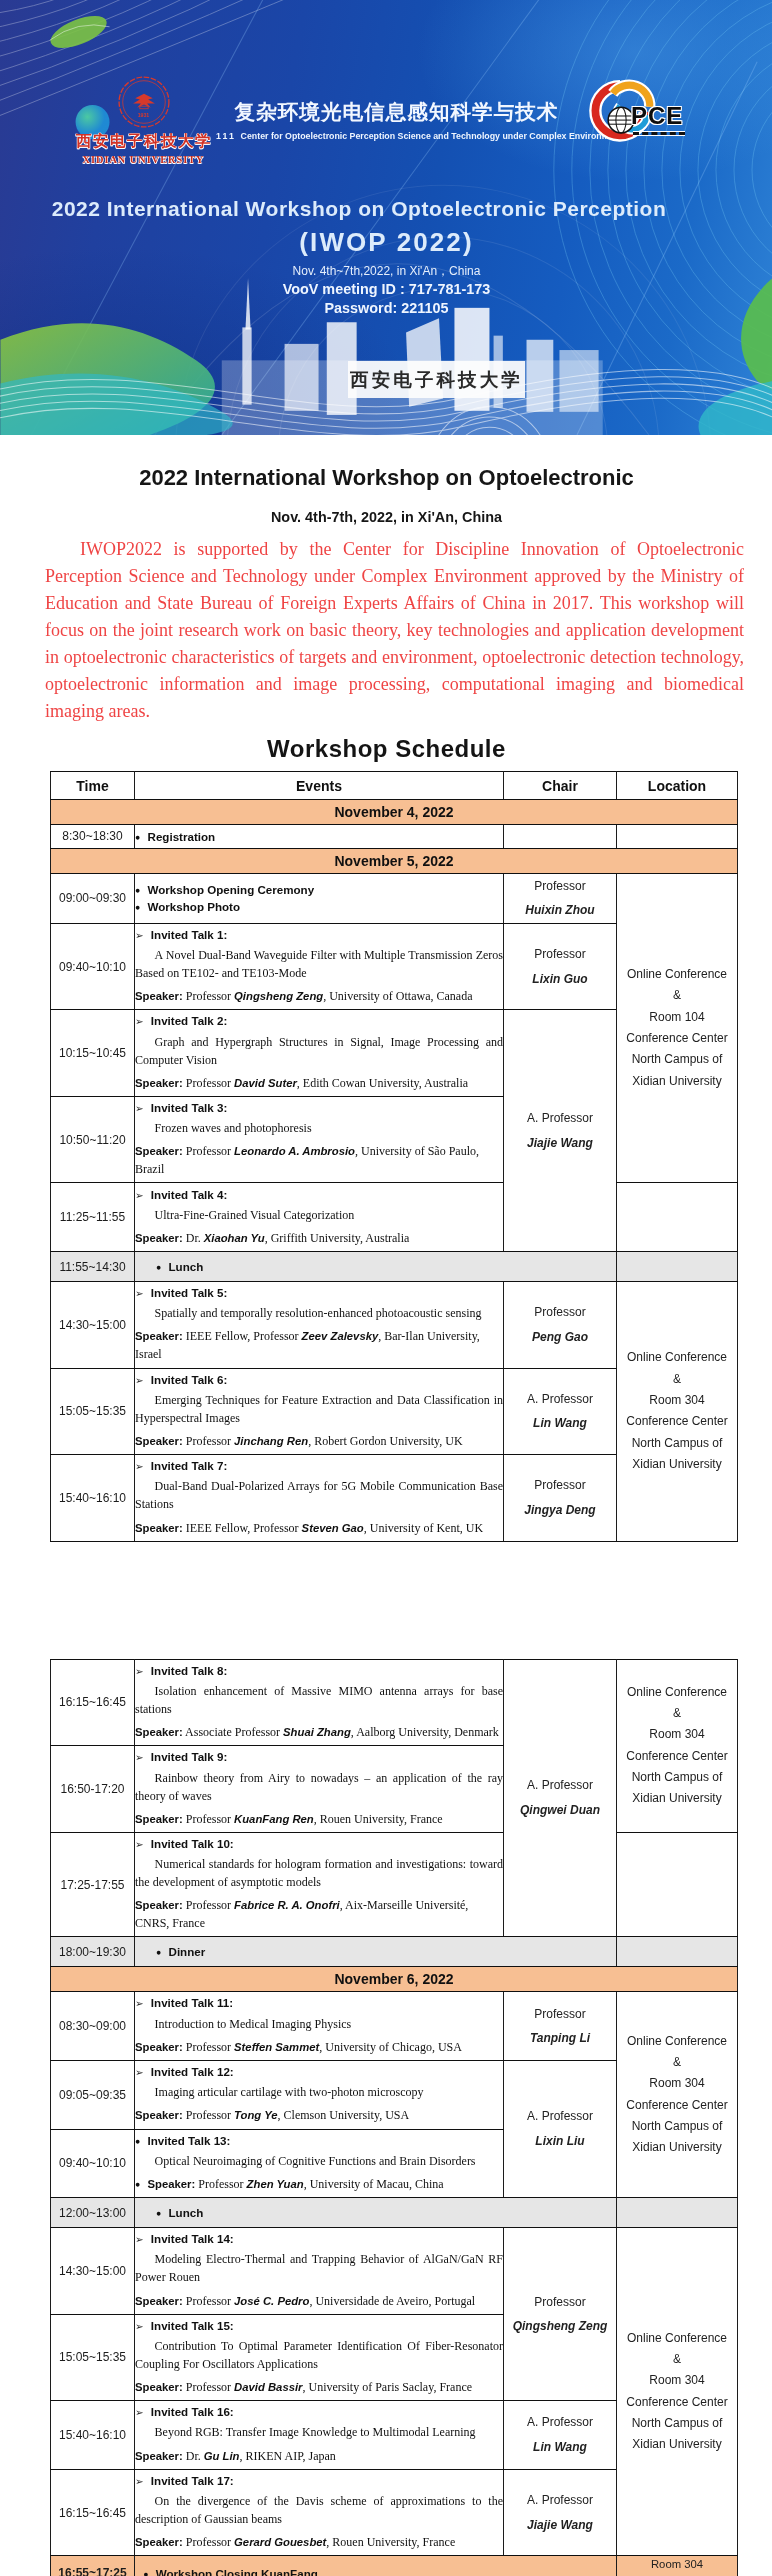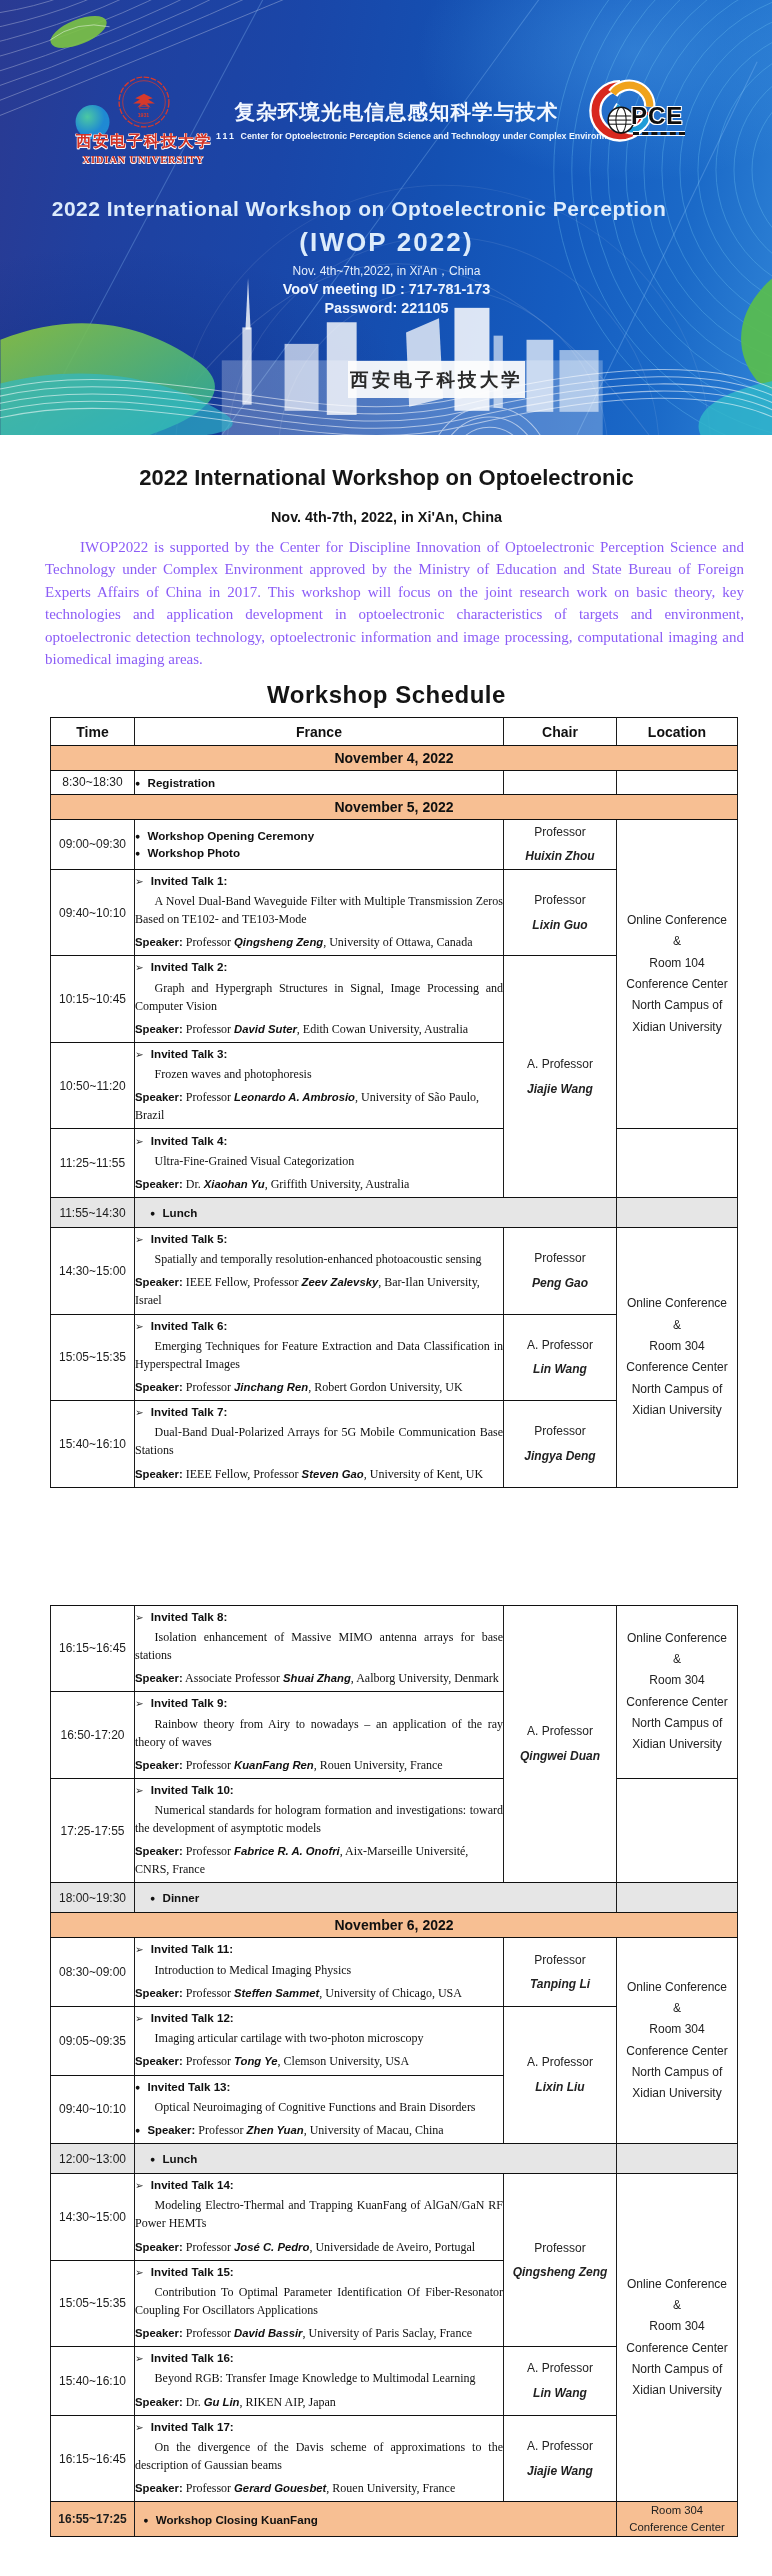--- a/index.html
+++ b/index.html
@@ -56,22 +56,22 @@
     position:absolute;left:348px;top:361px;width:177px;height:37px;background:rgba(253,253,253,.92);
     display:flex;align-items:center;justify-content:center;
     font-size:18.5px;font-weight:bold;color:#2a2a2a;letter-spacing:3.1px;font-family:"DejaVu Serif", serif;
   }
   
   .doc{position:relative;width:773px;}
   .doc-title{margin-top:32px;text-align:center;font-size:22px;font-weight:bold;color:#161616;line-height:1.0;}
   .doc-title .t2{margin-top:23px;}
   .doc-subtitle{margin-top:19.6px;text-align:center;font-size:14.4px;font-weight:bold;color:#161616;}
   .doc-intro{
-    margin:11.3px 29px 0 45px;font-family:"Liberation Serif", serif;font-size:15px;line-height:1.5;
-    text-align:justify;text-indent:35px;color:#8b5cf6;
+    margin:11.3px 29px 0 45px;font-family:"Liberation Serif", serif;font-size:18px;line-height:1.5;
+    text-align:justify;text-indent:35px;color:#ef4444;
   }
   .sched-heading{margin-top:10.3px;text-align:center;font-size:24px;font-weight:600;color:#141414;letter-spacing:0.5px;}
   
   table.sched{
     border-collapse:collapse;table-layout:fixed;width:687px;margin-left:50px;margin-top:8.2px;
     border:1.5px solid #101010;
   }
   table.sched.second{margin-top:117px;}
   table.sched td, table.sched th{
     border-left:1px solid #1c1c1c;border-right:1px solid #1c1c1c;
@@ -89,21 +89,21 @@
   .ev-label{font-family:"Liberation Sans", sans-serif;font-weight:bold;font-size:11.6px;margin:4.1px 0;}
   .ev-title{margin:5.2px 0;text-indent:19.6px;line-height:1.5;text-align:justify;}
   .ev-speaker{margin:5.2px 0 4.1px 0;line-height:1.5;}
   .spk-label{font-family:"Liberation Sans", sans-serif;font-weight:bold;font-size:11.3px;}
   .spk-name{font-family:"Liberation Sans", sans-serif;font-weight:bold;font-style:italic;font-size:11.3px;}
   td.chair-cell{text-align:center;font-size:12px;line-height:2.05;color:#222;}
   .chair-name{font-weight:bold;font-style:italic;}
   td.loc-cell{text-align:center;font-size:12px;line-height:1.78;color:#222;}
   tr.meal-row td{background:#E6E6E6;height:29px;}
   tr.meal-row .bullet-line{margin:0;}
-  tr.meal-row td.meal-events{padding-left:15px;}
+  tr.meal-row td.meal-events{padding-left:21px;}
   tr.closing-row td{background:#F7BF93;height:30px;}
   tr.closing-row td.time-cell{font-weight:bold;margin-top:26px;}
   tr.closing-row td.meal-events{padding-left:8.2px;}
   tr.closing-row td.loc-cell{font-size:11.3px;line-height:1.5;}
 </style>
 </head>
 <body>
 
 <div class="banner">
   <svg class="banner-decor" width="773" height="435" viewBox="0 0 1500 845">
@@ -255,21 +255,21 @@
   <table class="sched first" id="table1">
     <colgroup>
         <col style="width:84px">
         <col style="width:369px">
         <col style="width:113px">
         <col style="width:121px">
       </colgroup>
     <tbody>
         <tr class="header-row">
           <th class="col-h">Time</th>
-          <th class="col-h">France</th>
+          <th class="col-h">Events</th>
           <th class="col-h">Chair</th>
           <th class="col-h">Location</th>
         </tr>
         <tr class="date-row">
           <td colspan="4">November 4, 2022</td>
         </tr>
         <tr>
           <td class="time-cell">8:30~18:30</td>
           <td class="events-cell">
             <p class="bullet-line"><span class="mk dot">●</span><span>Registration</span></p>
@@ -492,21 +492,21 @@
           <td class="time-cell">12:00~13:00</td>
           <td class="meal-events" colspan="2">
             <p class="bullet-line"><span class="mk dot">●</span><span>Lunch</span></p>
           </td>
           <td class="loc-cell"></td>
         </tr>
         <tr>
           <td class="time-cell">14:30~15:00</td>
           <td class="events-cell">
             <p class="ev-label"><span class="mk arrow">➢</span><b>Invited Talk 14:</b></p>
-            <p class="ev-title">Modeling Electro-Thermal and Trapping KuanFang of AlGaN/GaN RF Power HEMTs</p>
+            <p class="ev-title">Modeling Electro-Thermal and Trapping Behavior of AlGaN/GaN RF Power Rouen</p>
             <p class="ev-speaker"><span class="spk-label">Speaker:</span> <span class="spk-pre">Professor </span><span class="spk-name">José C. Pedro</span><span class="spk-post">, Universidade de Aveiro, Portugal</span></p>
           </td>
           <td class="chair-cell" rowspan="2">
             <div class="chair-title">Professor</div>
             <div class="chair-name">Qingsheng Zeng</div>
           </td>
           <td class="loc-cell" rowspan="4">
             <div class="loc-line">Online Conference</div>
             <div class="loc-line">&amp;</div>
             <div class="loc-line">Room 304</div>

